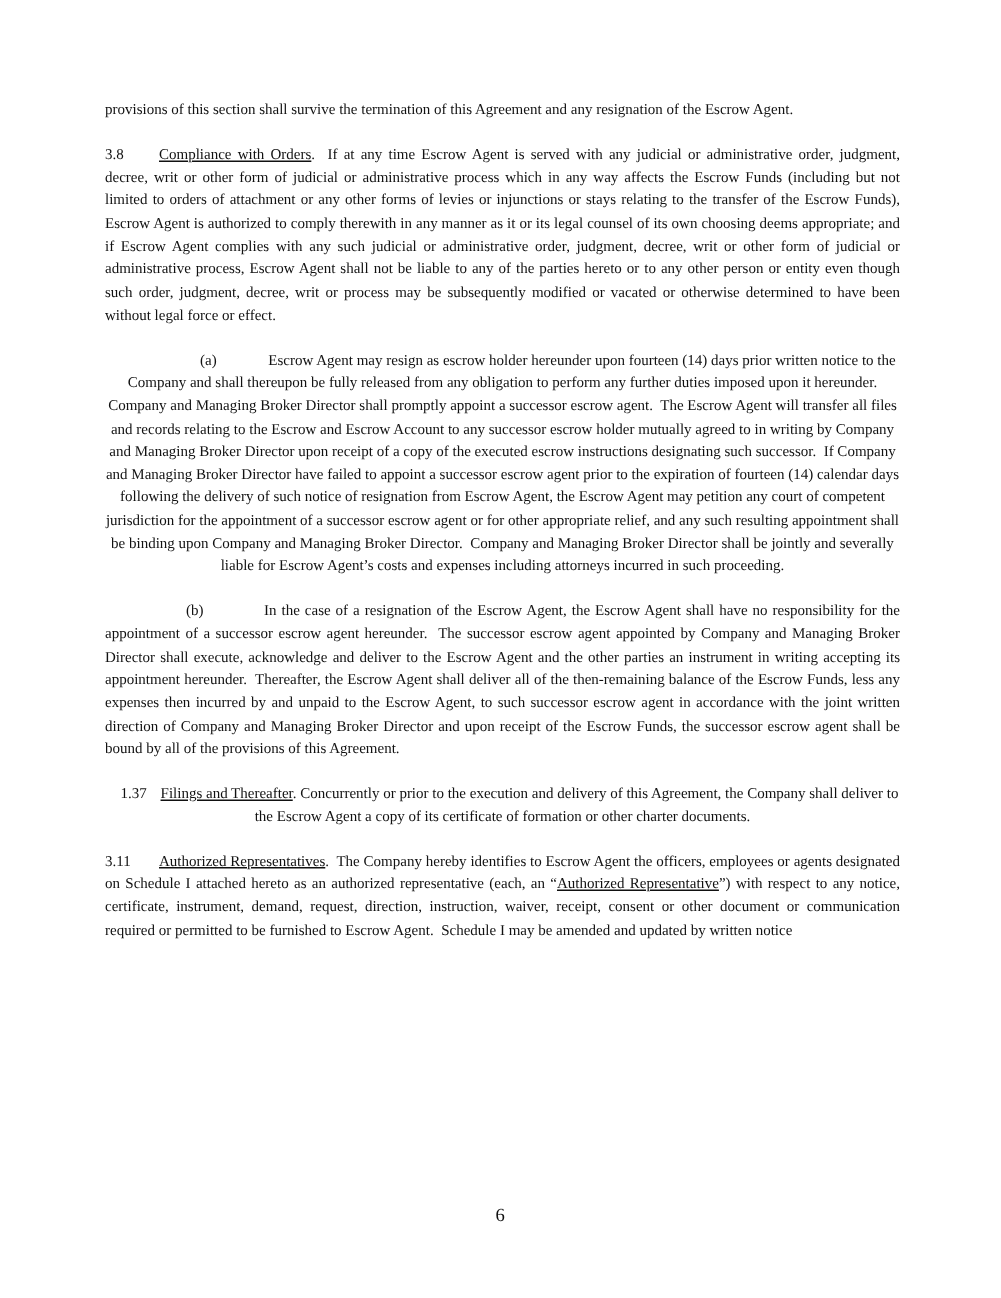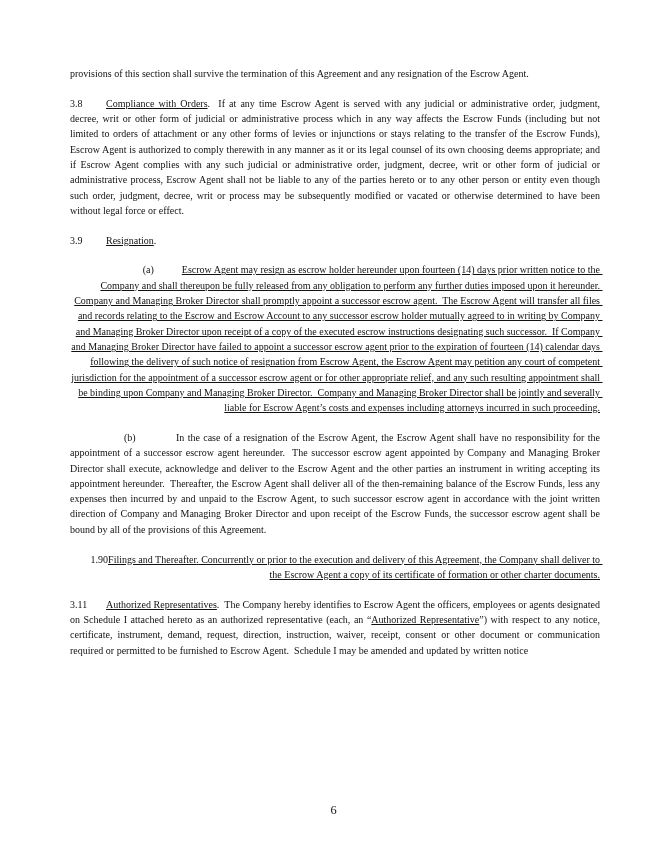--- a/index.html
+++ b/index.html
@@ -21,22 +21,21 @@
       top: 66px;
       width: 530px;
       font-size: 10px;
       line-height: 15.3px;
     }
     .para {
       margin: 0 0 14.5px 0;
       text-align: justify;
     }
     .para.left {
-      text-align: right;
-      text-decoration: underline;
+      text-align: center;
     }
     .secnum {
       display: inline-block;
       width: 36px;
     }
     .u {
       text-decoration: underline;
       text-underline-offset: 1px;
     }
     .subindent {
@@ -63,25 +62,24 @@
   </style>
 </head>
 <body>
 
 <div class="page">
 
   <p class="para">provisions of this section shall survive the termination of this Agreement and any resignation of the Escrow Agent.</p>
 
   <p class="para"><span class="secnum">3.8</span><span class="u">Compliance with Orders</span><span>.</span><span style="white-space:pre-wrap">  If at any time Escrow Agent is served with any judicial or administrative order, judgment, decree, writ or other form of judicial or administrative process which in any way affects the Escrow Funds (including but not limited to orders of attachment or any other forms of levies or injunctions or stays relating to the transfer of the Escrow Funds), Escrow Agent is authorized to comply therewith in any manner as it or its legal counsel of its own choosing deems appropriate; and if Escrow Agent complies with any such judicial or administrative order, judgment, decree, writ or other form of judicial or administrative process, Escrow Agent shall not be liable to any of the parties hereto or to any other person or entity even though such order, judgment, decree, writ or process may be subsequently modified or vacated or otherwise determined to have been without legal force or effect.</span></p>
 
-  <p class="para"><span class="secnum">3.9</span><span class="u">Resignation</span><span>.</span></p>
 
   <p class="para left"><span class="subindent"></span><span class="sublabel">(a)</span><span class="sublabel-gap"></span><span style="white-space:pre-wrap">Escrow Agent may resign as escrow holder hereunder upon fourteen (14) days prior written notice to the Company and shall thereupon be fully released from any obligation to perform any further duties imposed upon it hereunder. Company and Managing Broker Director shall promptly appoint a successor escrow agent.  The Escrow Agent will transfer all files and records relating to the Escrow and Escrow Account to any successor escrow holder mutually agreed to in writing by Company and Managing Broker Director upon receipt of a copy of the executed escrow instructions designating such successor.  If Company and Managing Broker Director have failed to appoint a successor escrow agent prior to the expiration of fourteen (14) calendar days following the delivery of such notice of resignation from Escrow Agent, the Escrow Agent may petition any court of competent jurisdiction for the appointment of a successor escrow agent or for other appropriate relief, and any such resulting appointment shall be binding upon Company and Managing Broker Director.  Company and Managing Broker Director shall be jointly and severally liable for Escrow Agent’s costs and expenses including attorneys incurred in such proceeding.</span></p>
 
   <p class="para"><span class="subindent"></span><span class="sublabel">(b)</span><span class="sublabel-gap"></span><span style="white-space:pre-wrap">In the case of a resignation of the Escrow Agent, the Escrow Agent shall have no responsibility for the appointment of a successor escrow agent hereunder.  The successor escrow agent appointed by Company and Managing Broker Director shall execute, acknowledge and deliver to the Escrow Agent and the other parties an instrument in writing accepting its appointment hereunder.  Thereafter, the Escrow Agent shall deliver all of the then-remaining balance of the Escrow Funds, less any expenses then incurred by and unpaid to the Escrow Agent, to such successor escrow agent in accordance with the joint written direction of Company and Managing Broker Director and upon receipt of the Escrow Funds, the successor escrow agent shall be bound by all of the provisions of this Agreement.</span></p>
 
-  <p class="para left"><span class="secnum">1.90</span><span class="u">Filings and Thereafter</span><span>.</span><span style="white-space:pre-wrap"> Concurrently or prior to the execution and delivery of this Agreement, the Company shall deliver to the Escrow Agent a copy of its certificate of formation or other charter documents.</span></p>
+  <p class="para left"><span class="secnum">1.37</span><span class="u">Filings and Thereafter</span><span>.</span><span style="white-space:pre-wrap"> Concurrently or prior to the execution and delivery of this Agreement, the Company shall deliver to the Escrow Agent a copy of its certificate of formation or other charter documents.</span></p>
 
   <p class="para"><span class="secnum">3.11</span><span class="u">Authorized Representatives</span><span>.</span><span style="white-space:pre-wrap">  The Company hereby identifies to Escrow Agent the officers, employees or agents designated on Schedule I attached hereto as an authorized representative (each, an “</span><span class="u">Authorized Representative</span><span style="white-space:pre-wrap">”) with respect to any notice, certificate, instrument, demand, request, direction, instruction, waiver, receipt, consent or other document or communication required or permitted to be furnished to Escrow Agent.  Schedule I may be amended and updated by written notice</span></p>
 
 </div>
 
 <div class="pagenum">6</div>
 
 </body></html>

